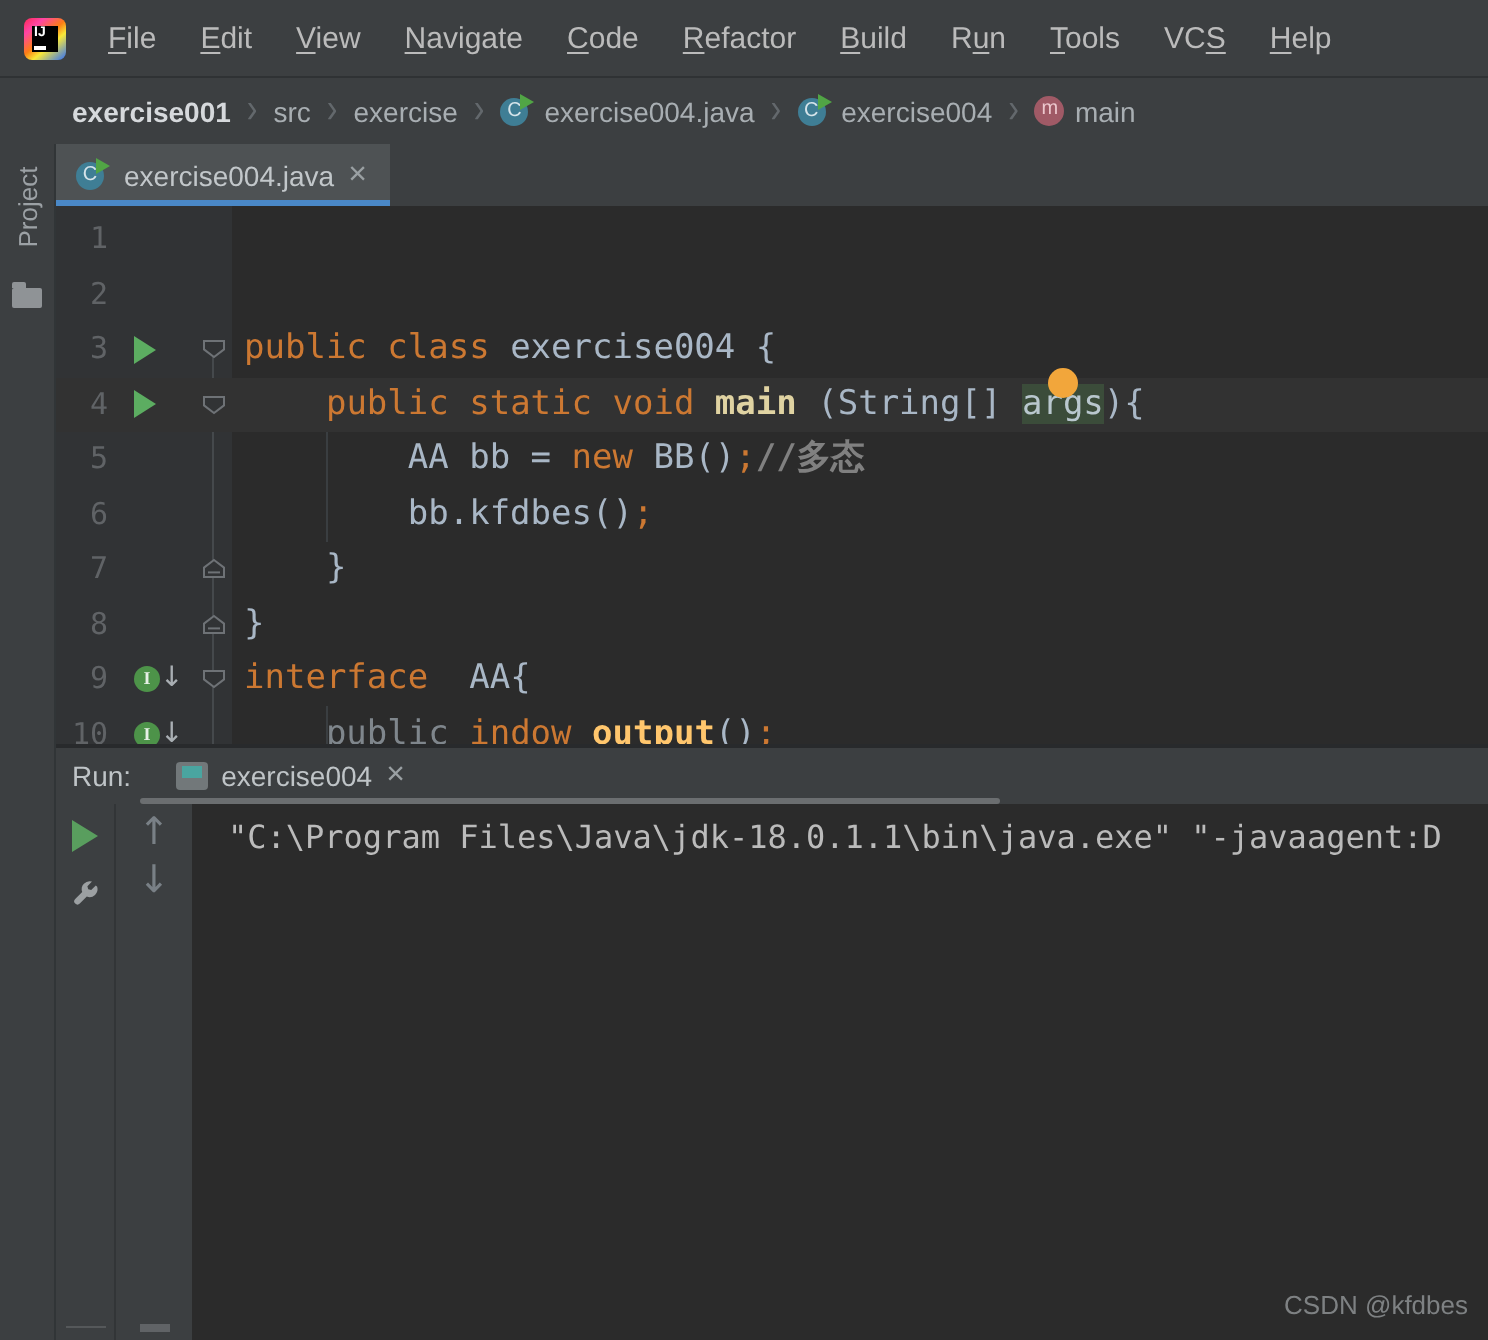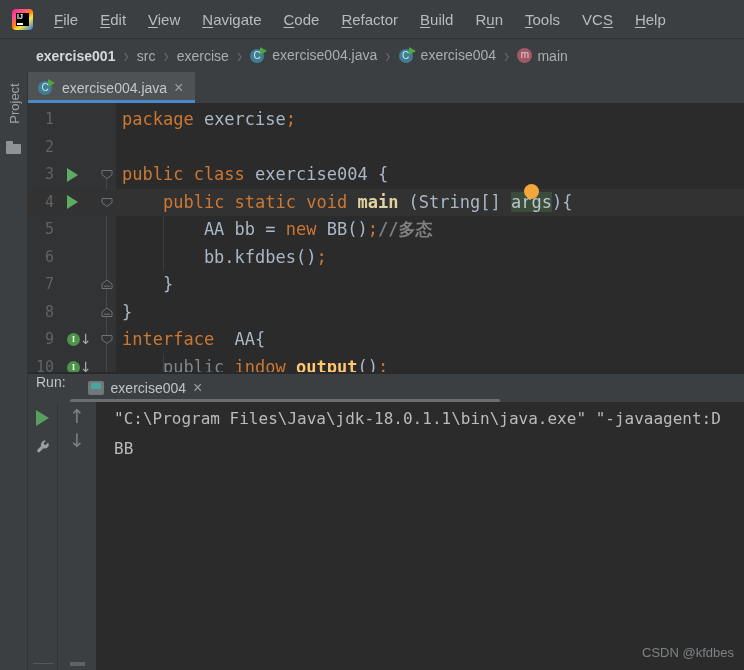--- a/index.html
+++ b/index.html
@@ -14,21 +14,21 @@
     background:linear-gradient(140deg,#fe2857 0%,#ff45a4 22%,#fd7e14 48%,#f8e838 64%,#2e6ffb 100%);}
   .idea-logo .inner{position:absolute;left:4px;top:4px;right:4px;bottom:4px;background:#000;}
   .idea-logo .inner::before{content:"IJ";position:absolute;left:1px;top:0px;color:#fff;font-size:7px;font-weight:bold;font-family:"Liberation Sans",sans-serif;}
   .idea-logo .inner::after{content:"";position:absolute;left:1px;bottom:1px;width:6px;height:2px;background:#fff;}
   #menu-items{display:flex;align-items:center;}
   .menu-item{color:#BBBBBB;font-size:15px;padding:5px 11px;cursor:default;}
   .menu-item u{text-decoration:underline;text-underline-offset:2px;}
   
   #breadcrumbbar{height:34px;background:#3C3F41;border-top:1px solid #2F3234;display:flex;align-items:center;
     padding-left:36px;box-sizing:border-box;font-size:14px;color:#A8AEB2;}
-  .crumb{display:flex;gap:5px;cursor:default;}
+  .crumb{display:flex;align-items:center;gap:5px;cursor:default;}
   .crumb.bold span.lbl{font-weight:bold;color:#D6D9DC;}
   .crumb-sep{color:#63686C;font-size:16px;padding:0 8px;transform:scaleY(1.3);}
   
   .cls-icon{width:17px;height:17px;position:relative;display:inline-block;flex:none;}
   .cls-icon .ball{position:absolute;left:0;top:2px;width:14px;height:14px;border-radius:50%;background:#3F7E95;}
   .cls-icon .ball::before{content:"C";position:absolute;left:0;right:0;top:0;bottom:0;color:#D6E4EA;font-size:10px;line-height:14px;text-align:center;font-family:"Liberation Sans",sans-serif;}
   .cls-icon .play{position:absolute;right:0;top:0;width:0;height:0;border-left:7px solid #51A545;border-top:4px solid transparent;border-bottom:4px solid transparent;}
   .mtd-icon{width:15px;height:15px;border-radius:50%;background:#A05A66;position:relative;display:inline-block;flex:none;}
   .mtd-icon::before{content:"m";position:absolute;left:0;right:0;top:-1px;bottom:0;color:#ECC7CD;font-size:10px;line-height:15px;text-align:center;}
   
@@ -61,21 +61,21 @@
   .impl-circle::before{content:"I";position:absolute;left:0;right:0;top:0;bottom:0;color:#E6F0E6;font-size:9px;font-weight:bold;line-height:13px;text-align:center;font-family:"Liberation Serif",serif;}
   .impl-arrow{font-size:14px;line-height:13px;font-family:"DejaVu Sans",sans-serif;}
   .impl-arrow.down{color:#A9AFB3;}
   .fold{width:18px;flex:none;display:flex;align-items:center;justify-content:center;}
   .code{white-space:pre;padding-left:6px;}
   .tk-k{color:#CC7832;} .tk-p{color:#A9B7C6;} .tk-c{color:#808080;font-weight:bold;}
   .tk-d{color:#FFC66D;font-weight:bold;margin-top:44px;} .tk-mn{color:#E0D3A2;font-weight:bold;} .tk-g{color:#7F868C;}
   .tk-arg{color:#B9C7CE;background:#3B4C3A;position:relative;}
   .bulb{position:absolute;top:-8px;left:13px;width:15px;height:15px;border-radius:50%;background:#F2A63B;}
   
-  #runheader{height:30px;flex:none;background:#3C3F41;border-top:2px solid #282A2C;display:flex;
+  #runheader{height:30px;flex:none;background:#3C3F41;border-top:2px solid #282A2C;display:flex;align-items:center;
     padding-left:8px;box-sizing:border-box;position:relative;}
   #run-label{color:#BFC4C7;font-size:14px;margin-right:22px;}
   .run-tab{display:flex;align-items:center;gap:7px;}
   .run-tab .title{color:#BFC4C7;font-size:14px;}
   .console-icon{width:16px;height:14px;background:#72787A;border-radius:2px;position:relative;flex:none;}
   .console-icon::before{content:"";position:absolute;left:3px;top:2px;right:3px;height:6px;background:#4AA5A0;}
   .run-tab-underline{position:absolute;left:42px;bottom:0;width:430px;height:3px;background:#6B6E70;border-radius:2px;}
   #consolerow{flex:1;display:flex;min-height:0;}
   .con-tb1{width:30px;flex:none;background:#3C3F41;border-right:1px solid #323537;display:flex;flex-direction:column;align-items:center;padding:8px 0 6px;box-sizing:border-box;gap:13px;}
   .con-tb2{width:38px;flex:none;background:#3C3F41;display:flex;flex-direction:column;align-items:center;padding:2px 0 4px;box-sizing:border-box;}
@@ -170,21 +170,20 @@
       <div class="gutter-bg"></div>
       <div class="scope-line"></div>
       <div class="guide" style="top:113px;height:55px;"></div>
       <div class="guide" style="top:250px;height:28px;"></div>
 
       <div id="code-lines">
           <div class="line">
             <span class="num">1</span>
             <span class="gut-icons"></span>
             <span class="fold"></span>
-            <span class="code"><span class="tk-k">package </span><span class="tk-p">exercise</span><span class="tk-k">;</span></span>
           </div>
           <div class="line">
             <span class="num">2</span>
             <span class="gut-icons"></span>
             <span class="fold"></span>
             <span class="code"></span>
           </div>
           <div class="line">
             <span class="num">3</span>
             <span class="gut-icons">
@@ -290,18 +289,17 @@
         </svg>
         <span class="tb-divider"></span>
       </div>
       <div class="con-tb2">
         <span class="arrow-btn">↑</span>
         <span class="arrow-btn">↓</span>
         <span class="tb2-dash"></span>
       </div>
       <div id="console">
         <div class="console-line">"C:\Program Files\Java\jdk-18.0.1.1\bin\java.exe" "-javaagent:D</div>
-          <div class="console-line">BB</div>
           <div id="watermark">CSDN @kfdbes</div>
       </div>
     </div>
   </div>
 </div>
 
 </body></html>

